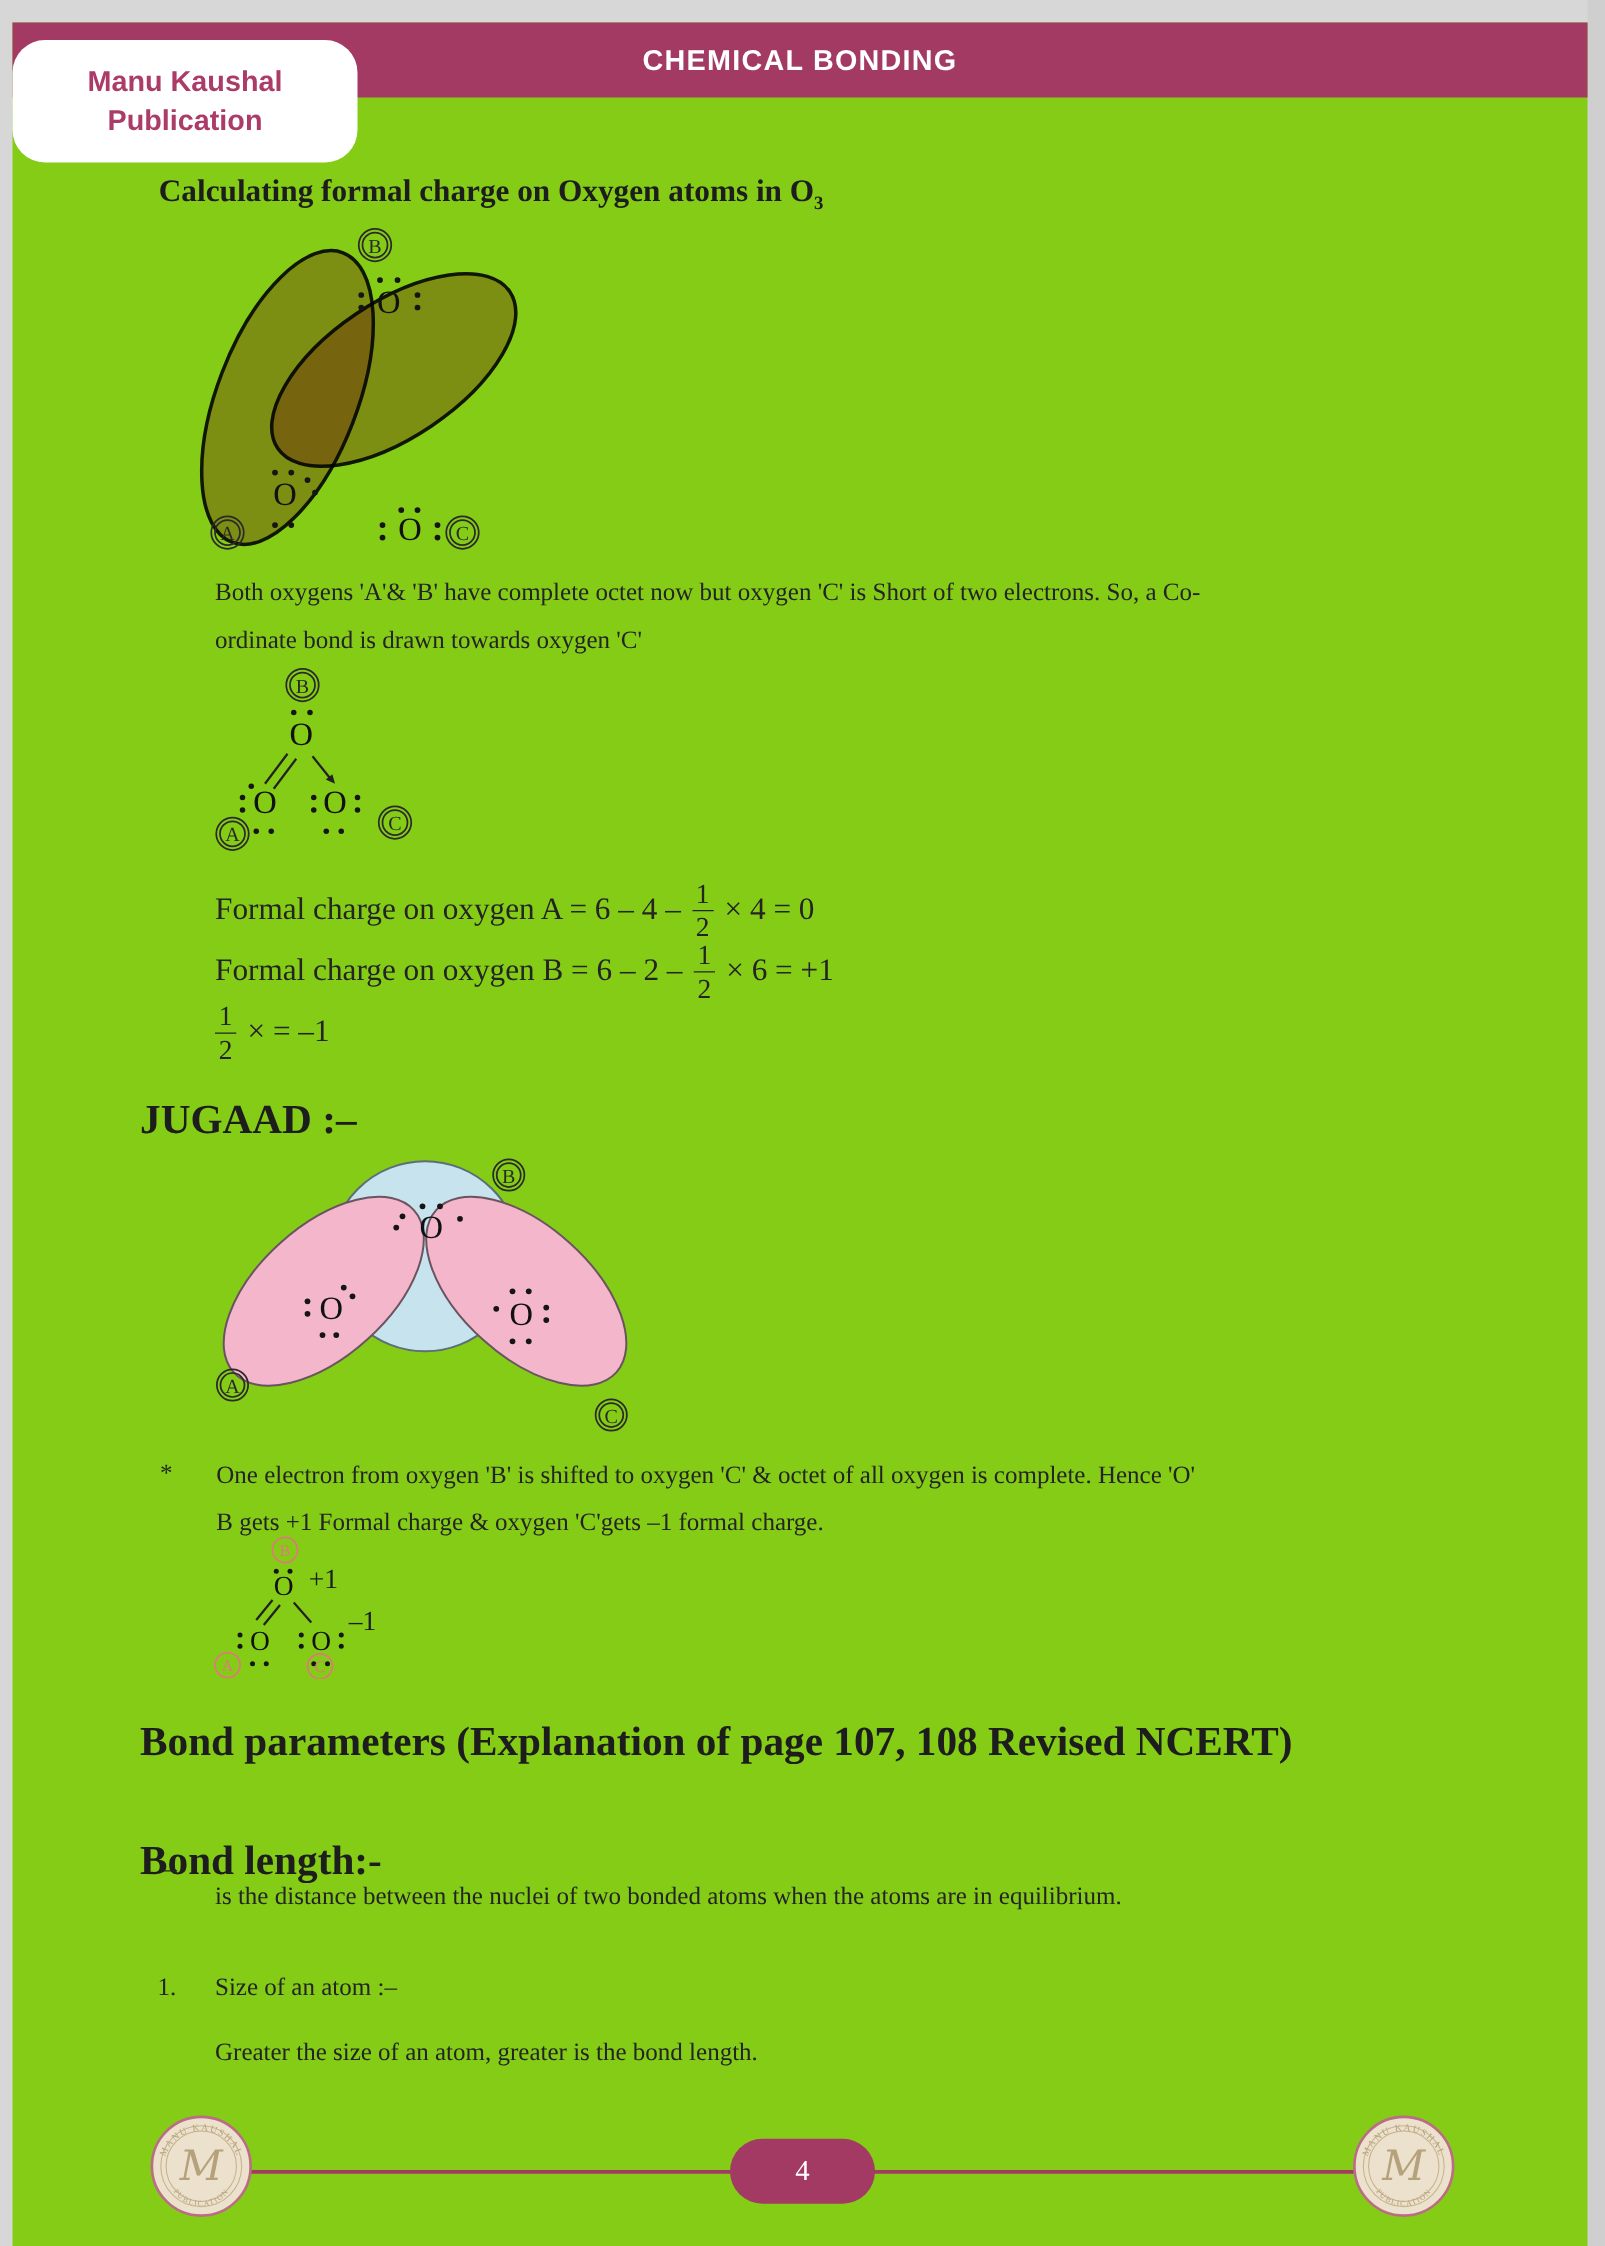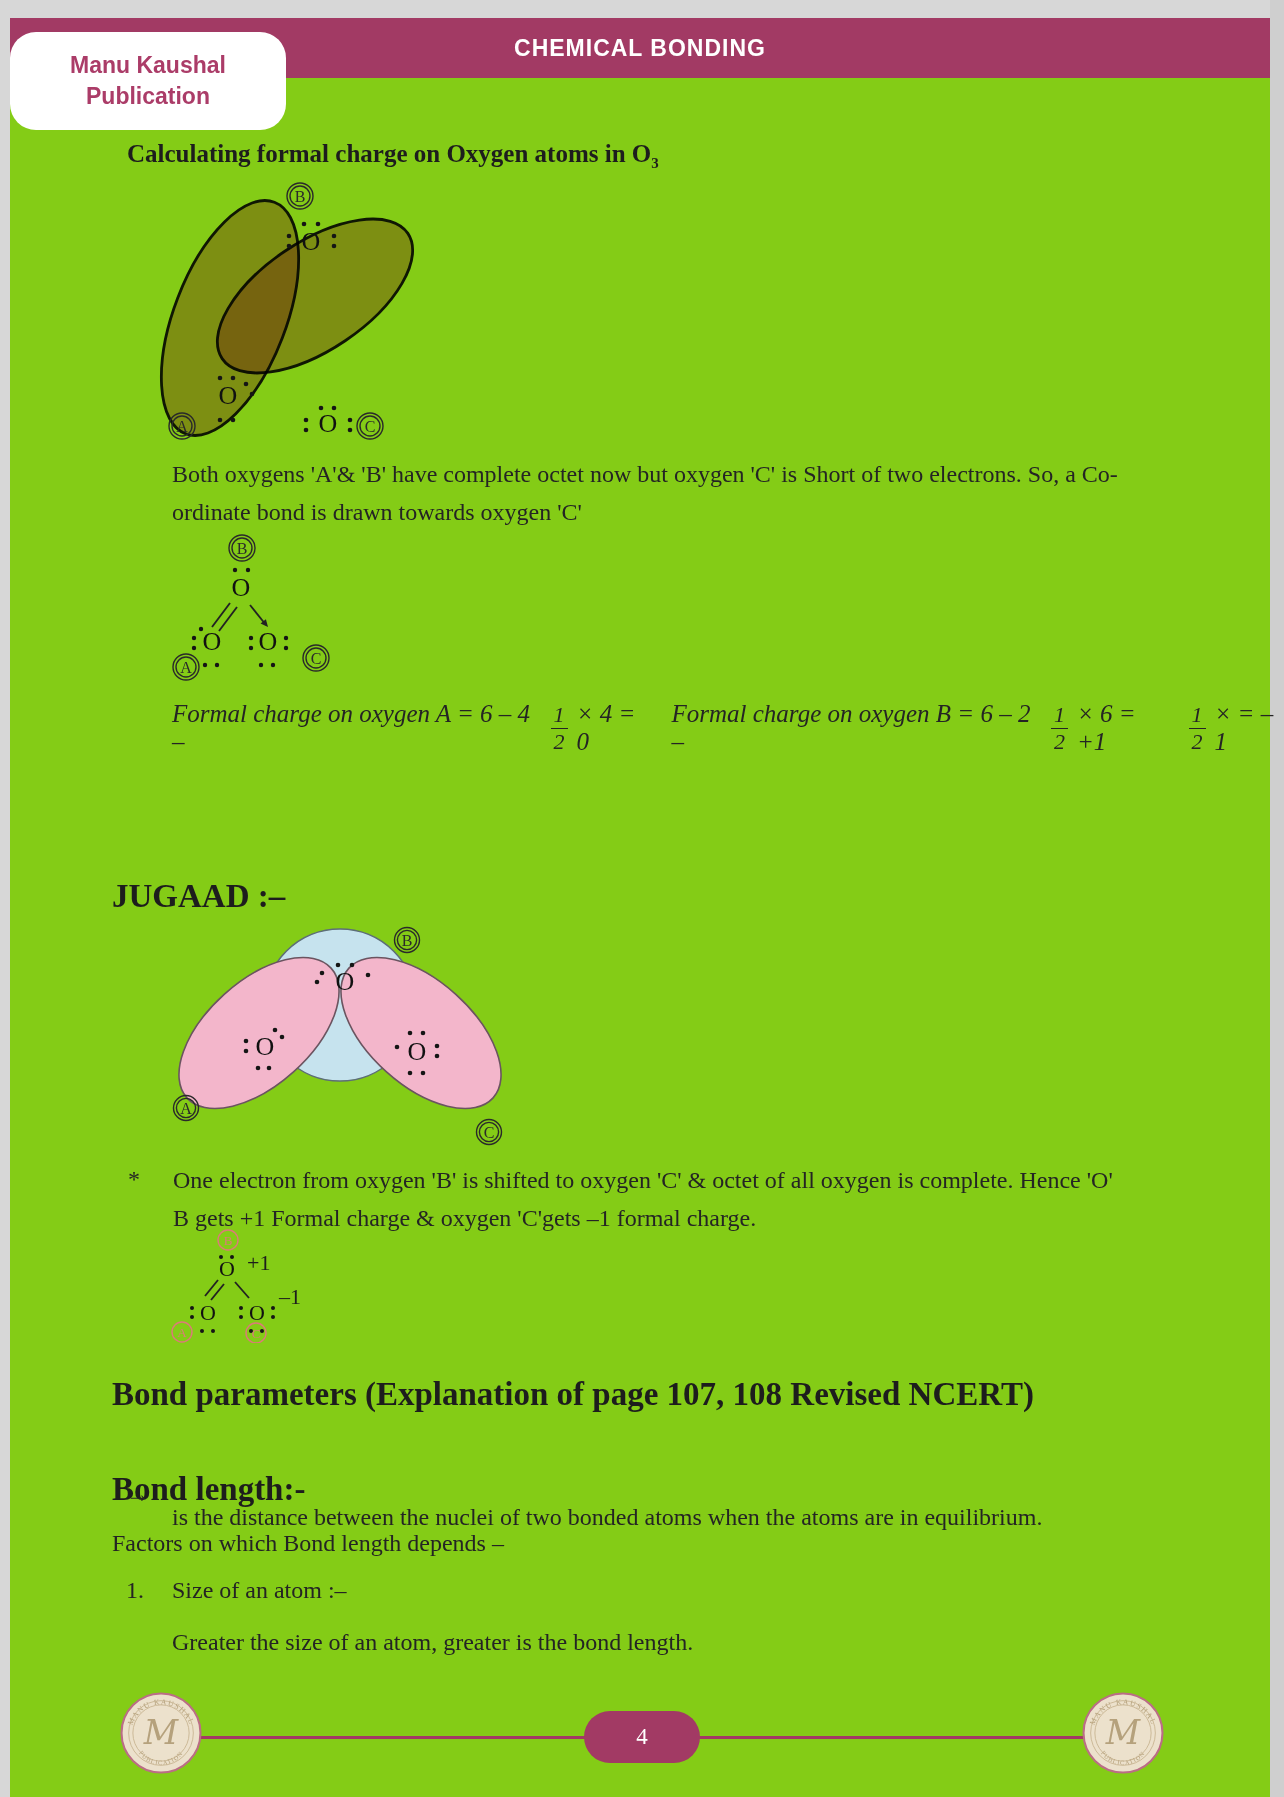--- a/index.html
+++ b/index.html
@@ -19,36 +19,36 @@
   .header-bar{left:10px;top:18px;width:1260px;height:60px;background:var(--maroon);}
   .chapter-title{position:absolute;left:0;top:0;width:100%;height:60px;display:flex;
         align-items:center;justify-content:center;color:#fff;
         font-family:"Liberation Sans",sans-serif;font-weight:bold;font-size:23px;letter-spacing:1px;}
   .publisher-tab{left:10px;top:32px;width:276px;height:98px;background:#fff;border-radius:26px;
         display:flex;flex-direction:column;align-items:center;justify-content:center;gap:4px;
         font-family:"Liberation Sans",sans-serif;font-weight:bold;font-size:23px;color:#ab3c68;}
   
   .sec-title{left:127px;top:140px;font-weight:bold;font-size:25px;color:#1d1d1d;margin:0;}
   .sec-title sub{font-size:15px;}
-  .bodytext{font-size:24px;line-height:38px;color:#242424;}
+  .bodytext{font-size:20px;line-height:38px;color:#242424;}
   .heading{font-weight:bold;font-size:33px;color:#1d1d1d;}
   .para1{left:172px;top:455px;width:990px;}
   .note-bullet{left:128px;top:1160px;}
   .note-text{left:172px;top:1160px;width:990px;}
   .h-jugaad{left:112px;top:878px;}
   .h-bondparams{left:112px;top:1376px;}
   .h-bondlength{left:112px;top:1423px;margin-top:48px;}
   .row-arrow-glyph{left:126px;top:1475px;}
   .row-arrow-text{left:172px;top:1475px;margin-top:23px;}
   .row-factors{left:112px;top:1524px;}
   .row-item-num{left:126px;top:1571px;}
   .row-item-title{left:172px;top:1571px;}
   .row-item-detail{left:172px;top:1623px;}
   
-  .formulas{left:172px;top:704px;display:flex;flex-direction:row;gap:19px;font-style:italic;}
+  .formulas{left:172px;top:704px;display:flex;flex-direction:column;gap:1px;}
   .formula-row{display:flex;align-items:center;gap:9px;height:48px;font-size:25px;color:#242424;}
   .frac{display:inline-flex;flex-direction:column;align-items:center;line-height:1;font-size:22px;}
   .frac .den{border-top:1.6px solid #242424;padding:2px 3px 0 3px;}
   .frac .num{padding:0 3px 2px 3px;}
   
   .d1-ellipse{fill:var(--pink);stroke:#1c1c1c;stroke-width:2.8;mix-blend-mode:multiply;}
   .d2-ellipse{fill:var(--pink2);stroke:#6b5460;stroke-width:1.6;}
   .d2-circle{fill:var(--blue);stroke:#5d6e78;stroke-width:1.6;}
   .atom{font-family:"Liberation Serif",serif;font-size:26px;fill:#111;text-anchor:middle;}
   .atom-sm{font-family:"Liberation Serif",serif;font-size:22px;fill:#111;text-anchor:middle;}
@@ -311,21 +311,20 @@
     <g class="red-lbl">
       <circle class="lbl-circ" cx="94" cy="110" r="10" transform="translate(0,-5)"></circle>
       <text class="lbl-txt" x="94" y="109.5">C</text>
     </g>
   </svg>
 
   <div class="abs heading h-bondparams">Bond parameters (Explanation of page 107, 108 Revised NCERT)</div>
   <div class="abs heading h-bondlength">Bond length:-</div>
   <div class="abs bodytext row-arrow-glyph">→</div>
   <div class="abs bodytext row-arrow-text">is the distance between the nuclei of two bonded atoms when the atoms are in equilibrium.</div>
-  <div class="abs bodytext row-factors">Factors on which Bond length depends –</div>
   <div class="abs bodytext row-item-num">1.</div>
   <div class="abs bodytext row-item-title">Size of an atom :–</div>
   <div class="abs bodytext row-item-detail">Greater the size of an atom, greater is the bond length.</div>
 
   <div class="abs footer-line"></div>
   <div class="abs page-pill">
     <span>4</span>
   </div>
 
   <svg class="abs badge badge-l" viewBox="0 0 100 100">

